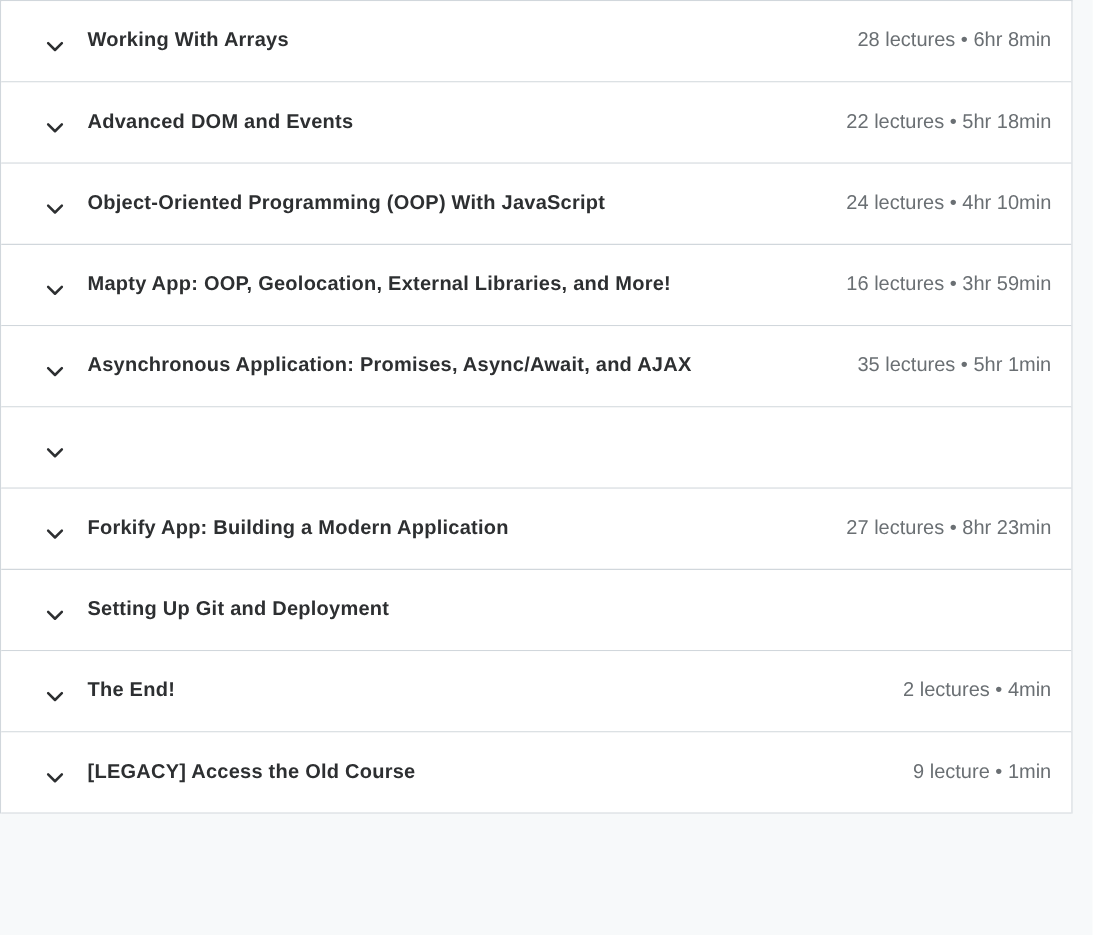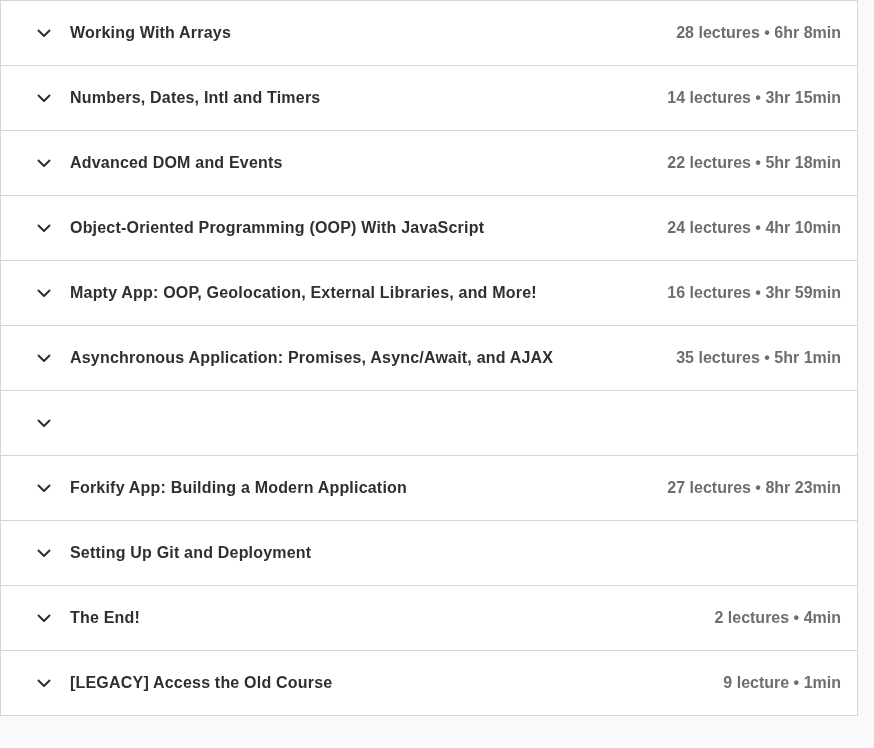--- a/index.html
+++ b/index.html
@@ -10,21 +10,21 @@
   }
   .panel {
     width: 858px;
     box-sizing: border-box;
     background: var(--row-bg, #ffffff);
     border: 1px solid var(--border, #d1d7dc);
     border-bottom: none;
   }
   .row {
     display: flex;
-    align-items: flex-start;
+    align-items: center;
     box-sizing: border-box;
     min-height: 65px;
     padding: 20px 16px;
     background: var(--row-bg, #ffffff);
     border-bottom: 1px solid var(--border, #d1d7dc);
     cursor: pointer;
   }
   .chevron {
     flex: 0 0 auto;
     margin: 8px 19px 0 20px;
@@ -38,48 +38,39 @@
     font-weight: bold;
     line-height: 24px;
     color: var(--title-text, #2d2f31);
     letter-spacing: 0.2px;
   }
   .meta {
     margin-left: auto;
     padding-left: 16px;
     white-space: nowrap;
     font-size: 16px;
-    font-weight: bold;
+    font-weight: normal;
     line-height: 24px;
     color: var(--meta-text, #6a6f73);
   }
 </style>
 </head>
 <body>
 
 <div class="panel" id="accordion">
   <div class="row">
     <span class="chevron">
       <svg width="14" height="9" viewBox="0 0 14 9" aria-hidden="true">
         <path d="M1.5 1.5 L7 7 L12.5 1.5" fill="none" stroke="currentColor" stroke-width="2" stroke-linecap="round" stroke-linejoin="round"></path>
       </svg>
     </span>
     <span class="title">Working With Arrays</span>
     <span class="meta">28 lectures • 6hr 8min</span>
   </div>
 
-  <div class="row">
-    <span class="chevron">
-      <svg width="14" height="9" viewBox="0 0 14 9" aria-hidden="true">
-        <path d="M1.5 1.5 L7 7 L12.5 1.5" fill="none" stroke="currentColor" stroke-width="2" stroke-linecap="round" stroke-linejoin="round"></path>
-      </svg>
-    </span>
-    <span class="title">Numbers, Dates, Intl and Timers</span>
-    <span class="meta">14 lectures • 3hr 15min</span>
-  </div>
 
   <div class="row">
     <span class="chevron">
       <svg width="14" height="9" viewBox="0 0 14 9" aria-hidden="true">
         <path d="M1.5 1.5 L7 7 L12.5 1.5" fill="none" stroke="currentColor" stroke-width="2" stroke-linecap="round" stroke-linejoin="round"></path>
       </svg>
     </span>
     <span class="title">Advanced DOM and Events</span>
     <span class="meta">22 lectures • 5hr 18min</span>
   </div>

